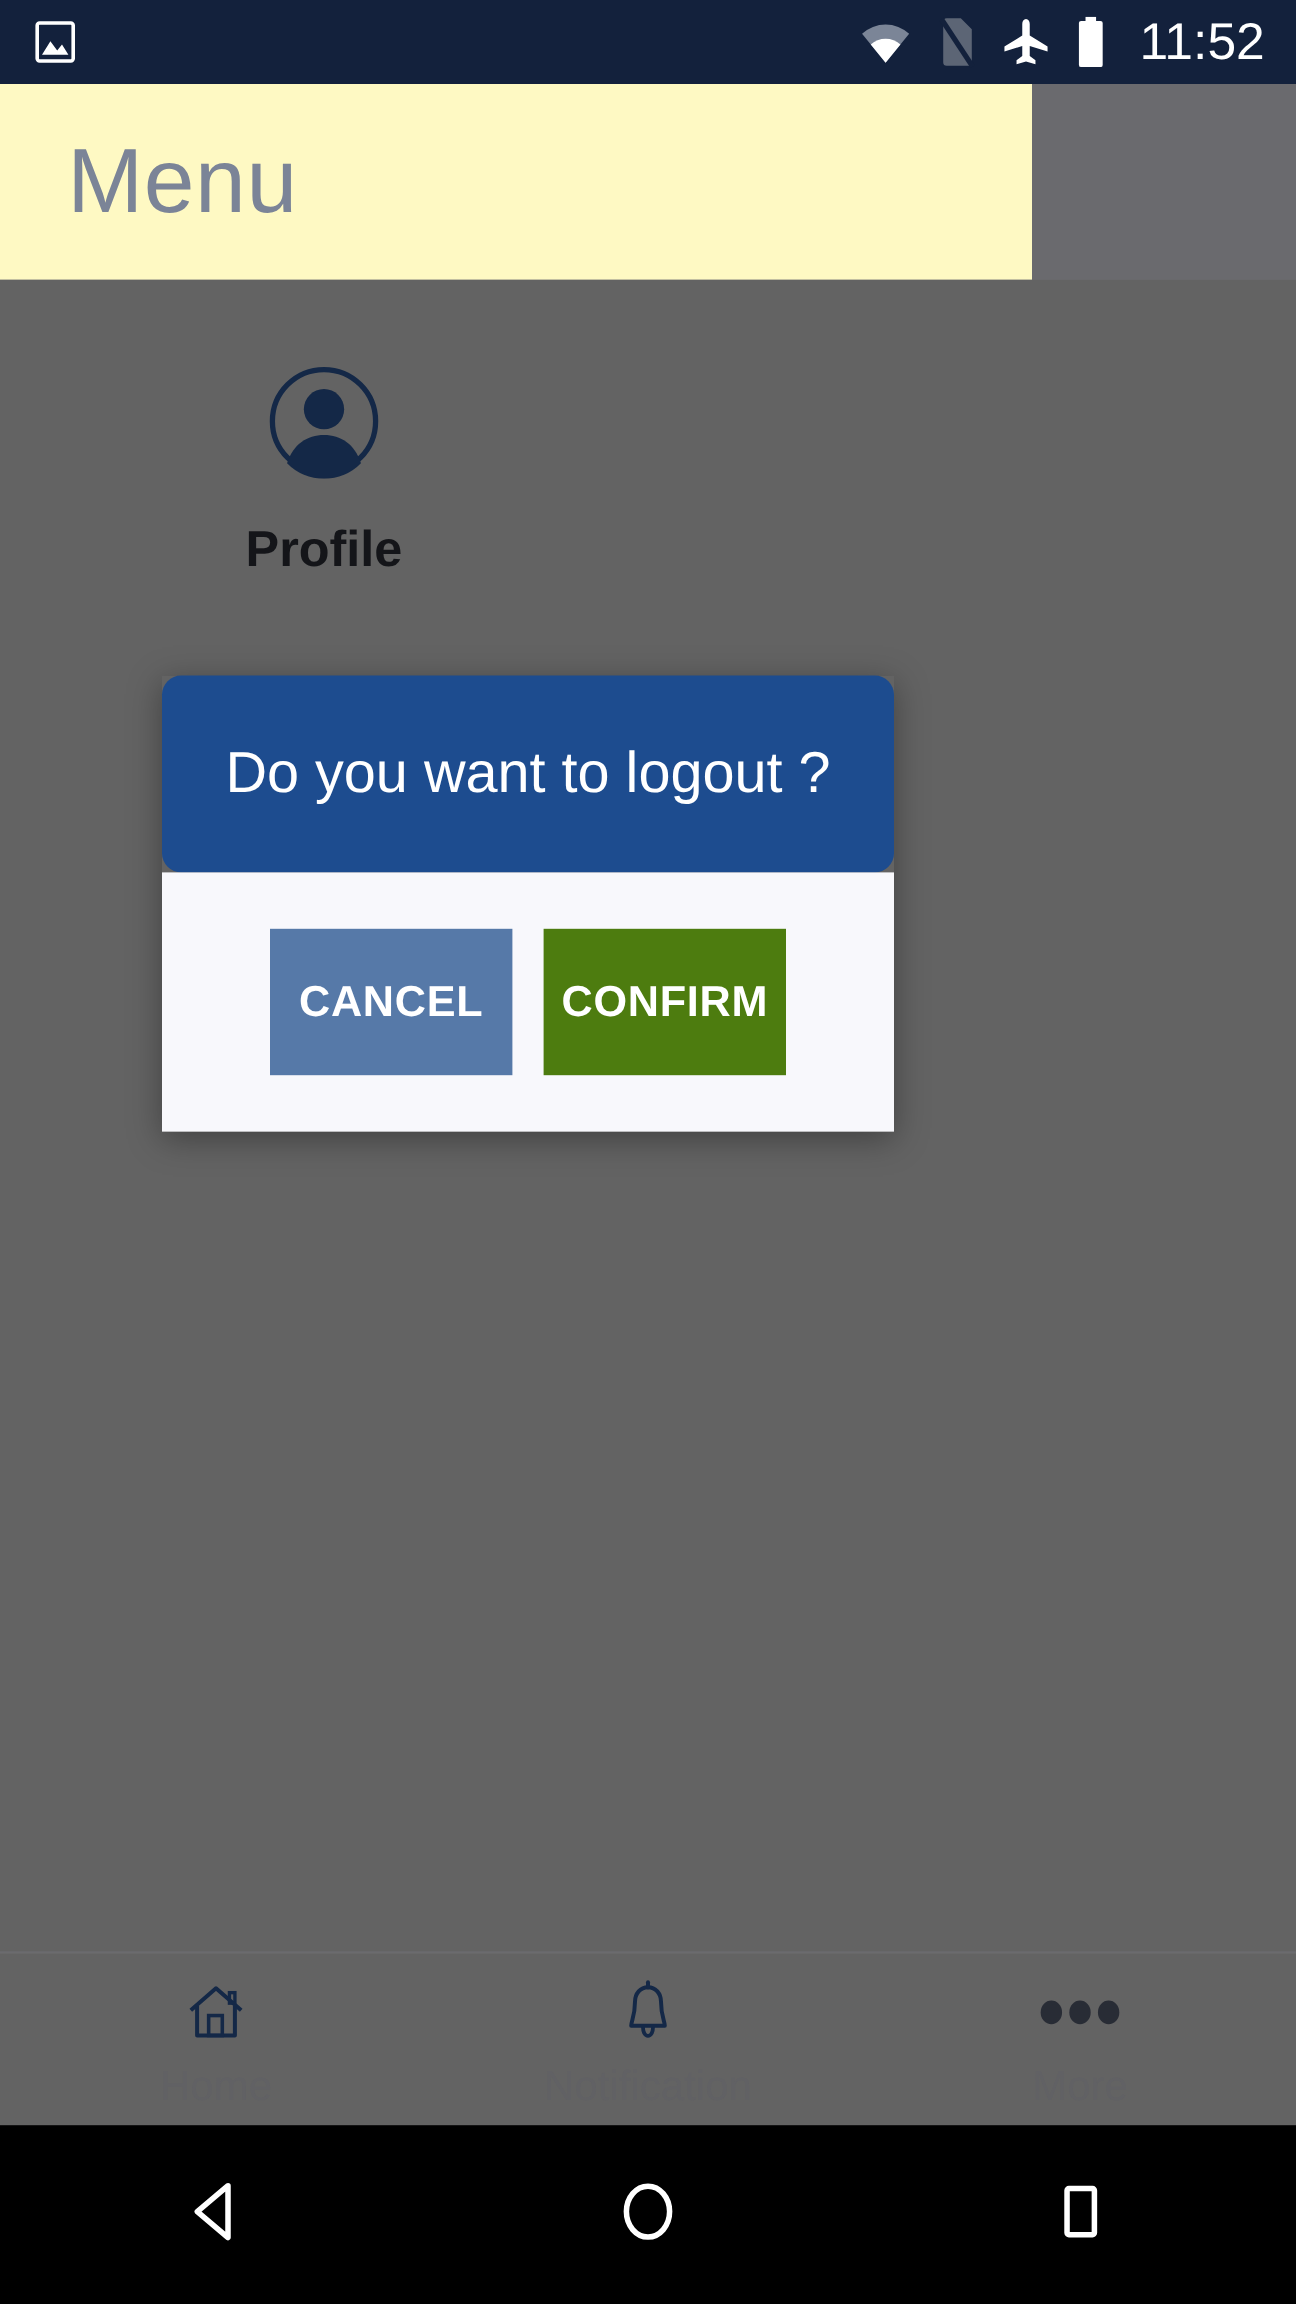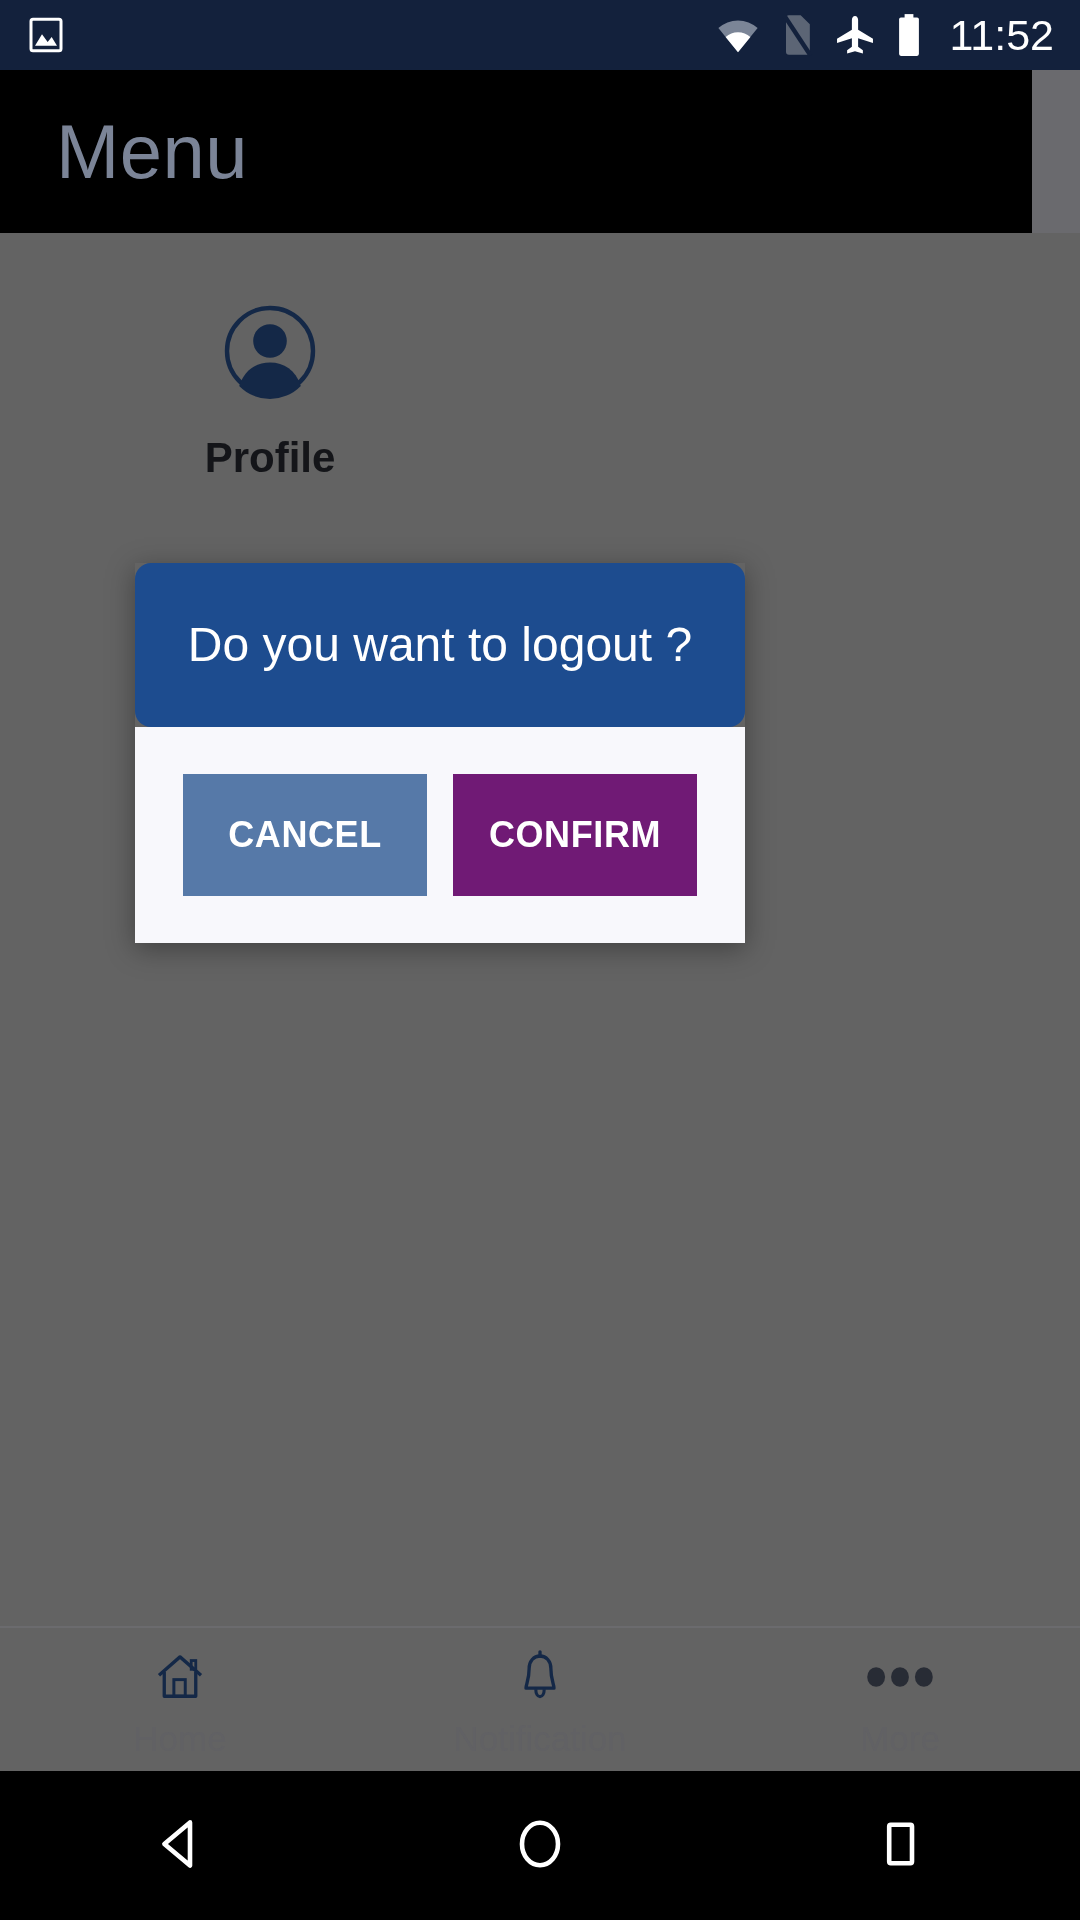--- a/index.html
+++ b/index.html
@@ -44,23 +44,23 @@
     font-weight: 500;
     letter-spacing: 0px;
     margin-left: 9px;
     line-height: 1;
   }
 
   
   #app-bar {
     position: absolute;
     top: 70px; left: 0;
-    width: 1032px;
+    width: 860px;
     height: 163px;
-    background: #000000;
+    background: #fef9c3;
     z-index: 30;
   }
   #app-title {
     position: absolute;
     left: 56px;
     top: 50%;
     transform: translateY(-50%);
     color: #7b8497;
     font-size: 76px;
     font-weight: 300;
@@ -161,33 +161,33 @@
   }
   #dialog-body {
     background: #f8f8fc;
     height: 216px;
     display: flex;
     align-items: center;
     justify-content: center;
     gap: 26px;
   }
   .dlg-btn {
-    width: 244px;
+    width: 202px;
     height: 122px;
     border: none;
     color: #ffffff;
     font-size: 36px;
     font-weight: 700;
     letter-spacing: 0.6px;
     font-family: "Liberation Sans", sans-serif;
     cursor: pointer;
     line-height: 1;
   }
   #cancel-btn { background: #5679a8; }
-  #confirm-btn { background: #701a75; text-align: center; }
+  #confirm-btn { background: #4d7c0f; text-align: center; }
 
   
   #nav-bar {
     position: absolute;
     left: 0;
     top: 1771px;
     width: 1080px;
     height: 149px;
     background: #000000;
     display: flex;

